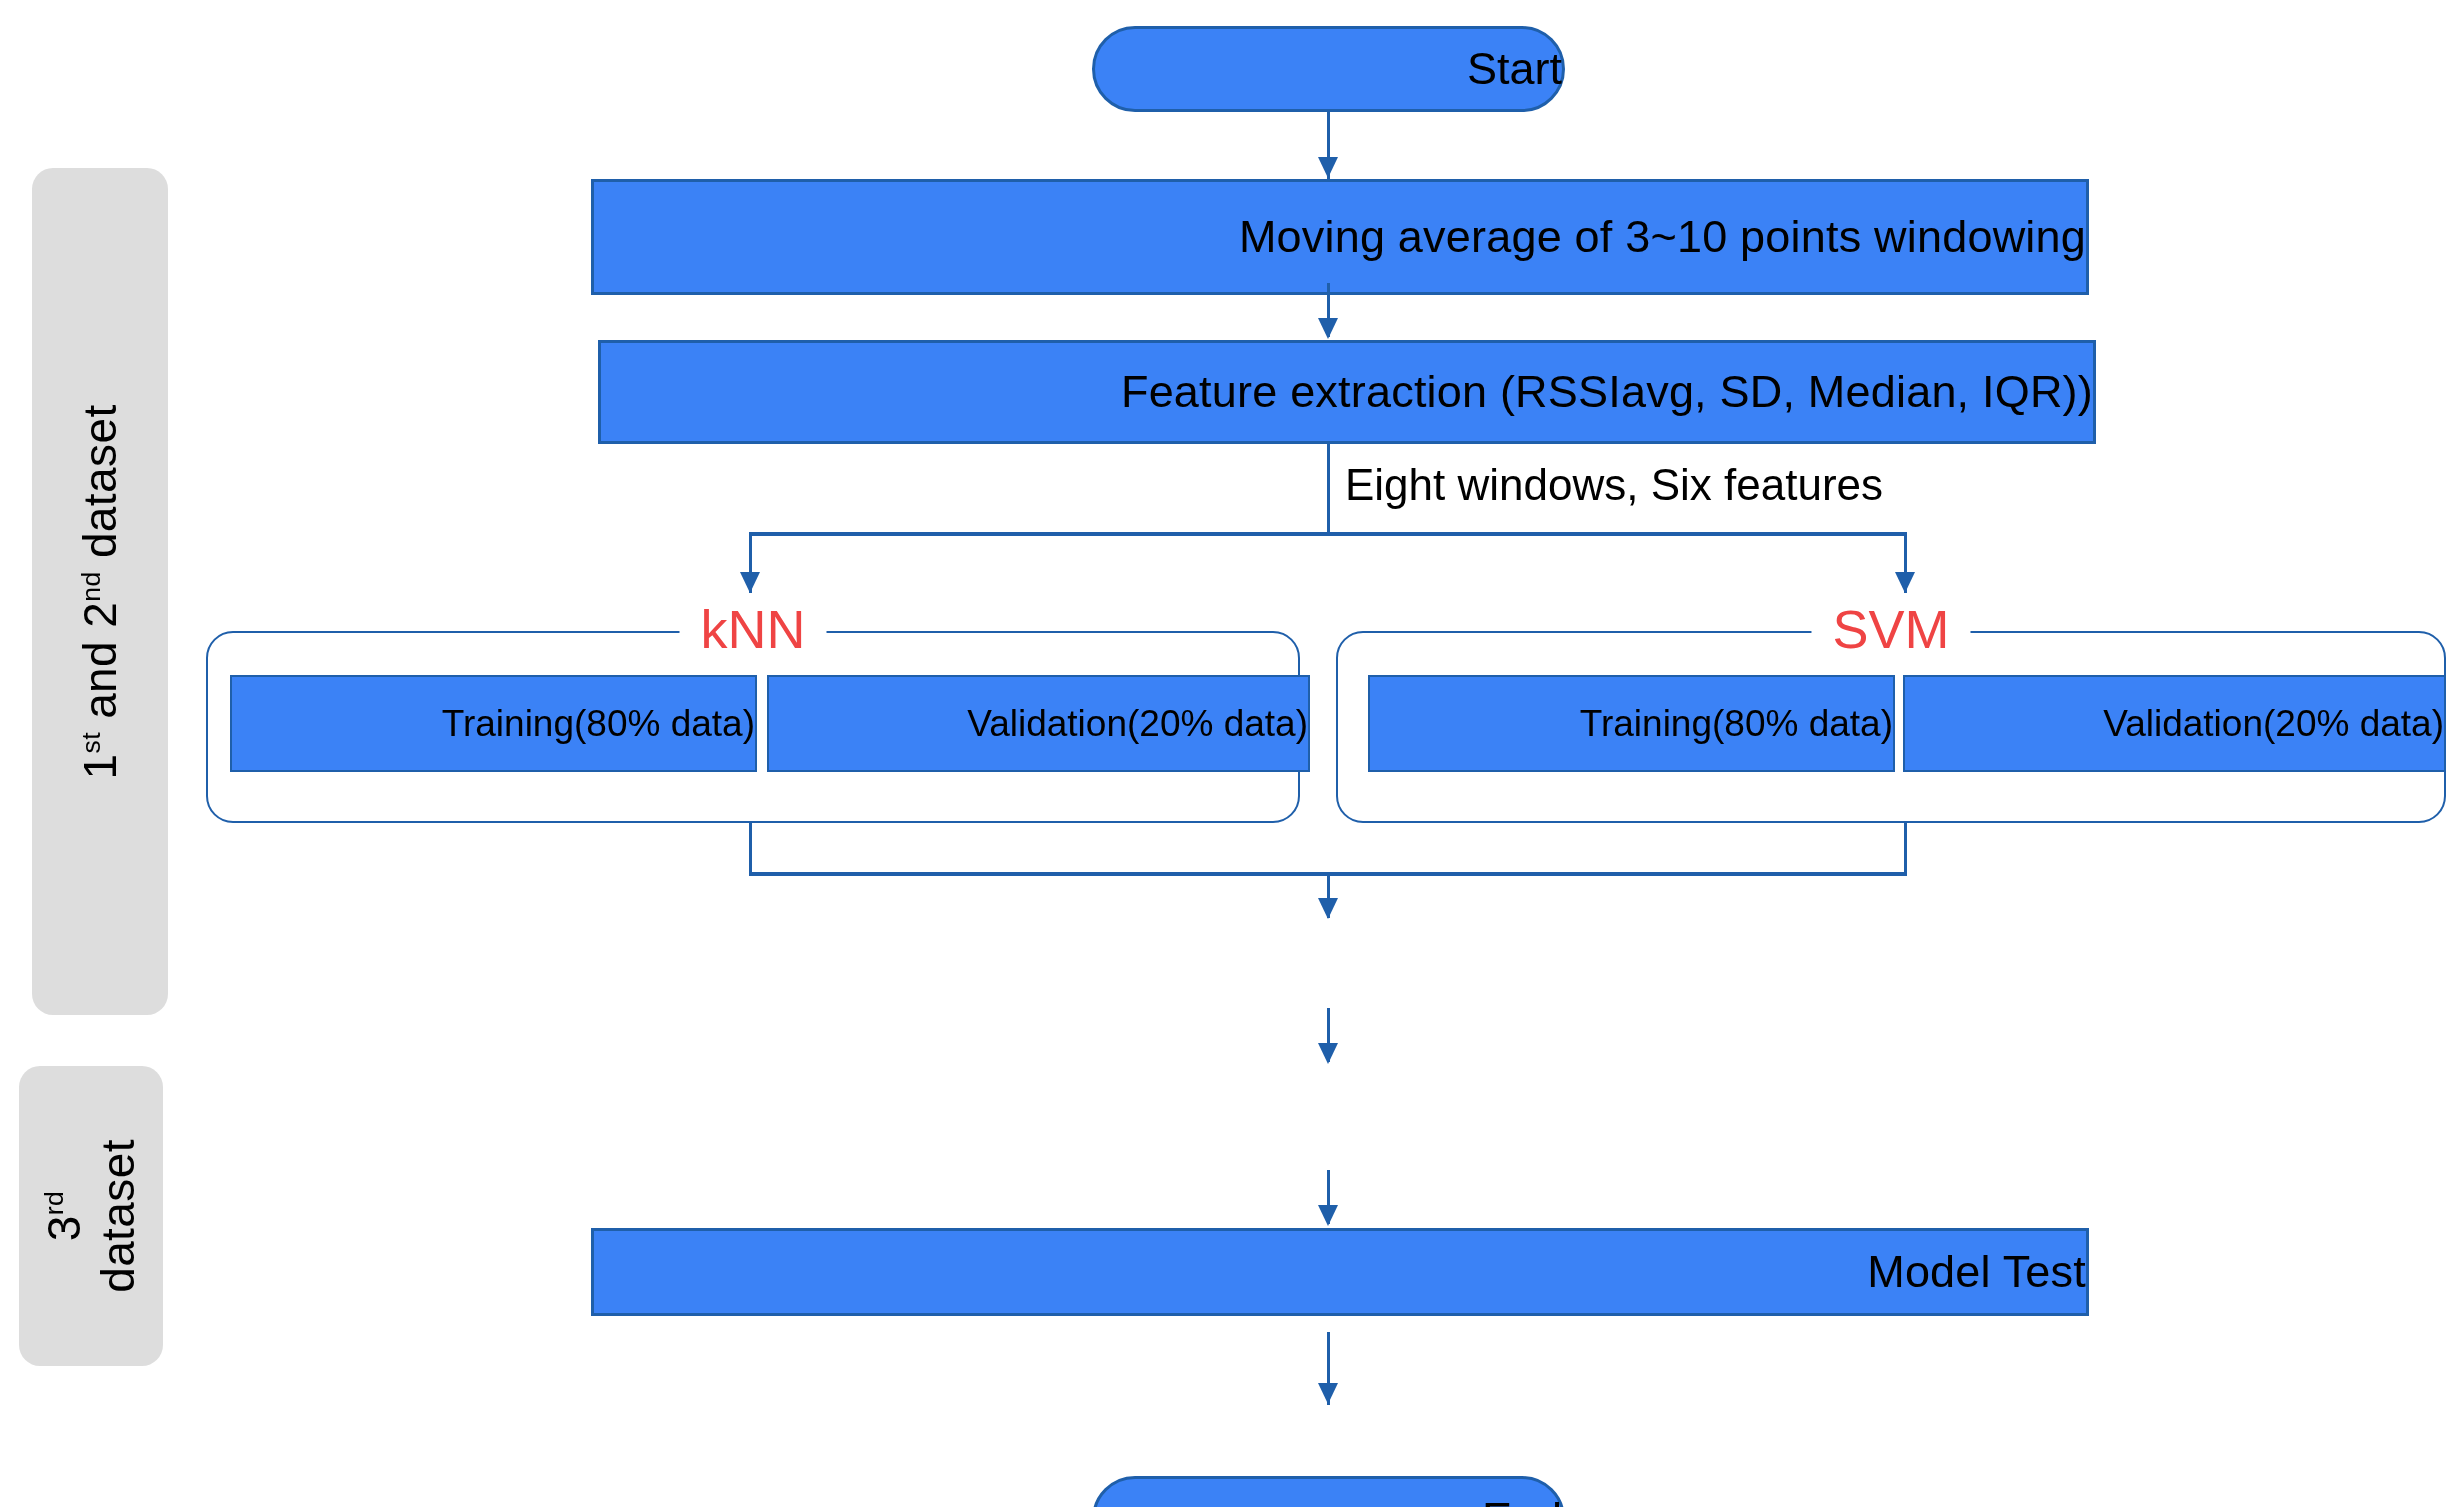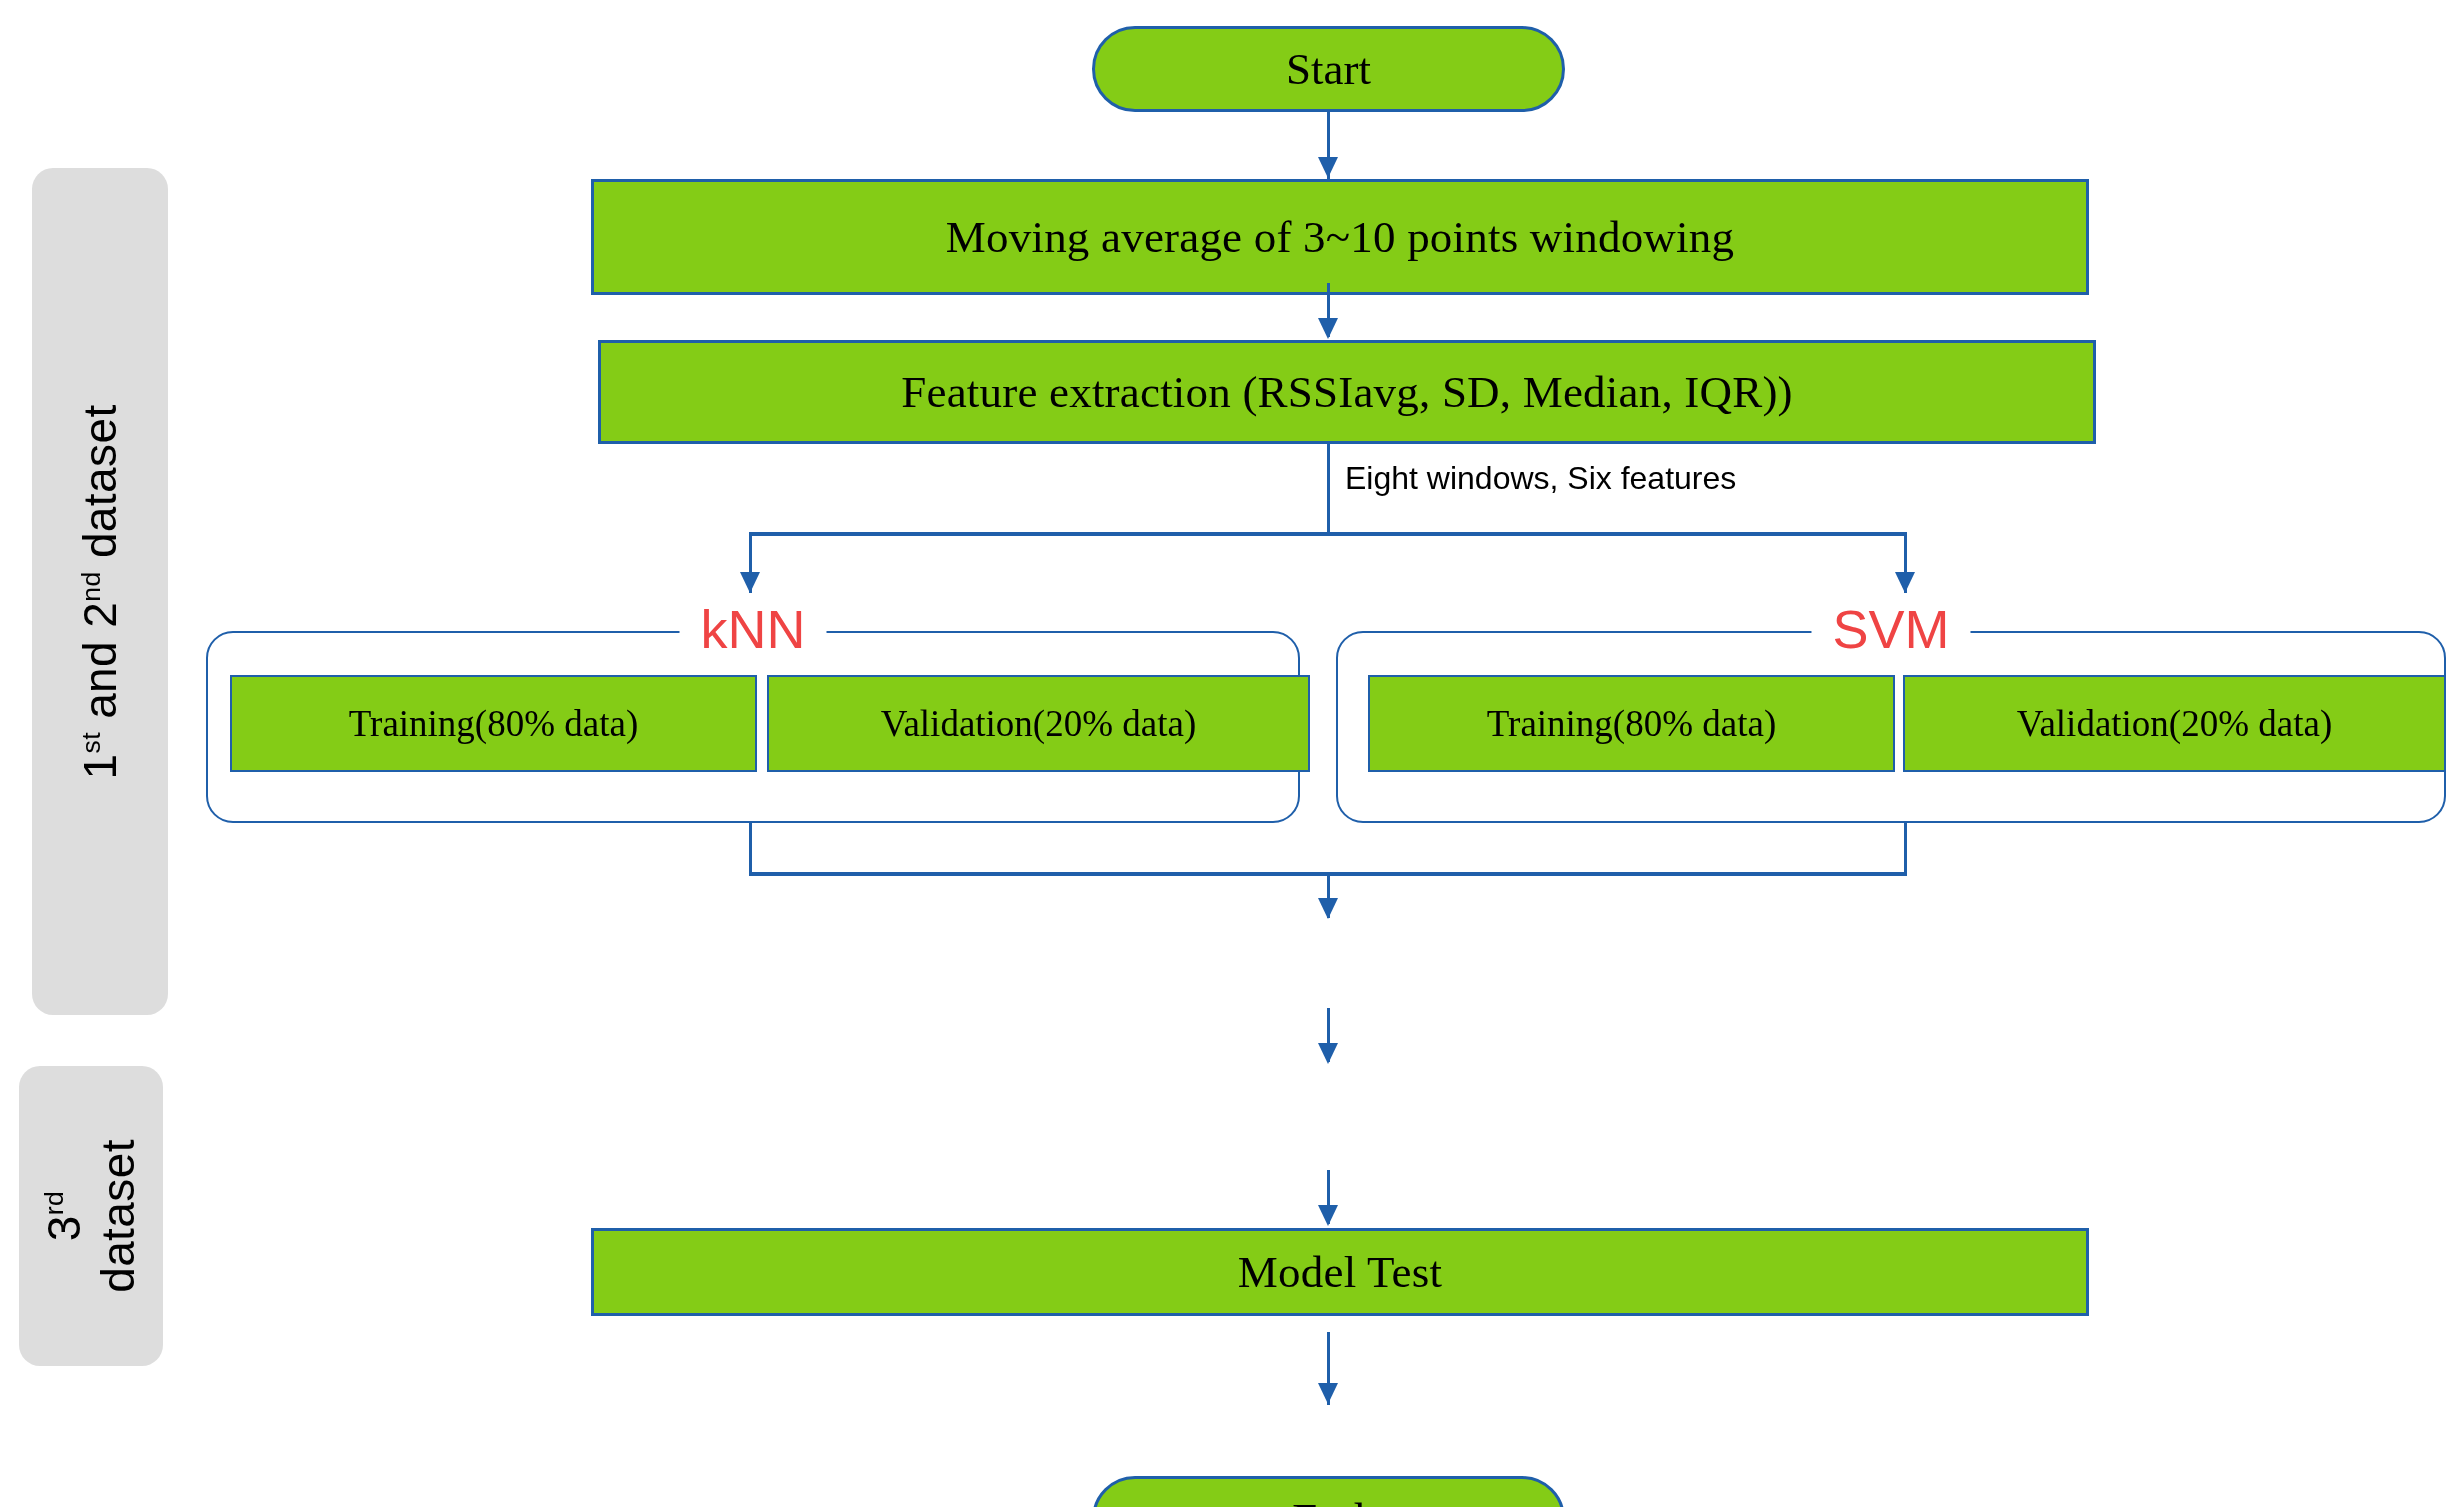--- a/index.html
+++ b/index.html
@@ -39,26 +39,25 @@
   .side-panel-label sup {
     font-size: 0.58em;
     vertical-align: super;
     line-height: 0;
   }
 
   
   .node {
     position: absolute;
     box-sizing: border-box;
-    background: #84cc16;
+    background: #3b82f6;
     display: flex;
     align-items: center;
-    justify-content: center;
+    justify-content: flex-end;
     color: #000000;
-    font-family: Liberation Serif, serif;
   }
   .proc {
     border: 3.2px solid #1F5FAA;
     font-size: 45px;
     letter-spacing: 0.2px;
   }
   .terminal {
     border: 3.2px solid #1F5FAA;
     border-radius: 798px;
     font-size: 45px;
@@ -103,21 +102,21 @@
     position: absolute;
     width: 0;
     height: 0;
     border-left: 10.4px solid transparent;
     border-right: 10.4px solid transparent;
     border-top: 21px solid #1F5FAA;
   }
 
   .edge-label {
     position: absolute;
-    font-size: 32px;
+    font-size: 44px;
     color: #000000;
     white-space: nowrap;
   }
 </style>
 </head>
 <body>
 
 <div id="canvas">
 
   <div class="side-panel" style="left:32px; top:168px; width:136px; height:847px;">

